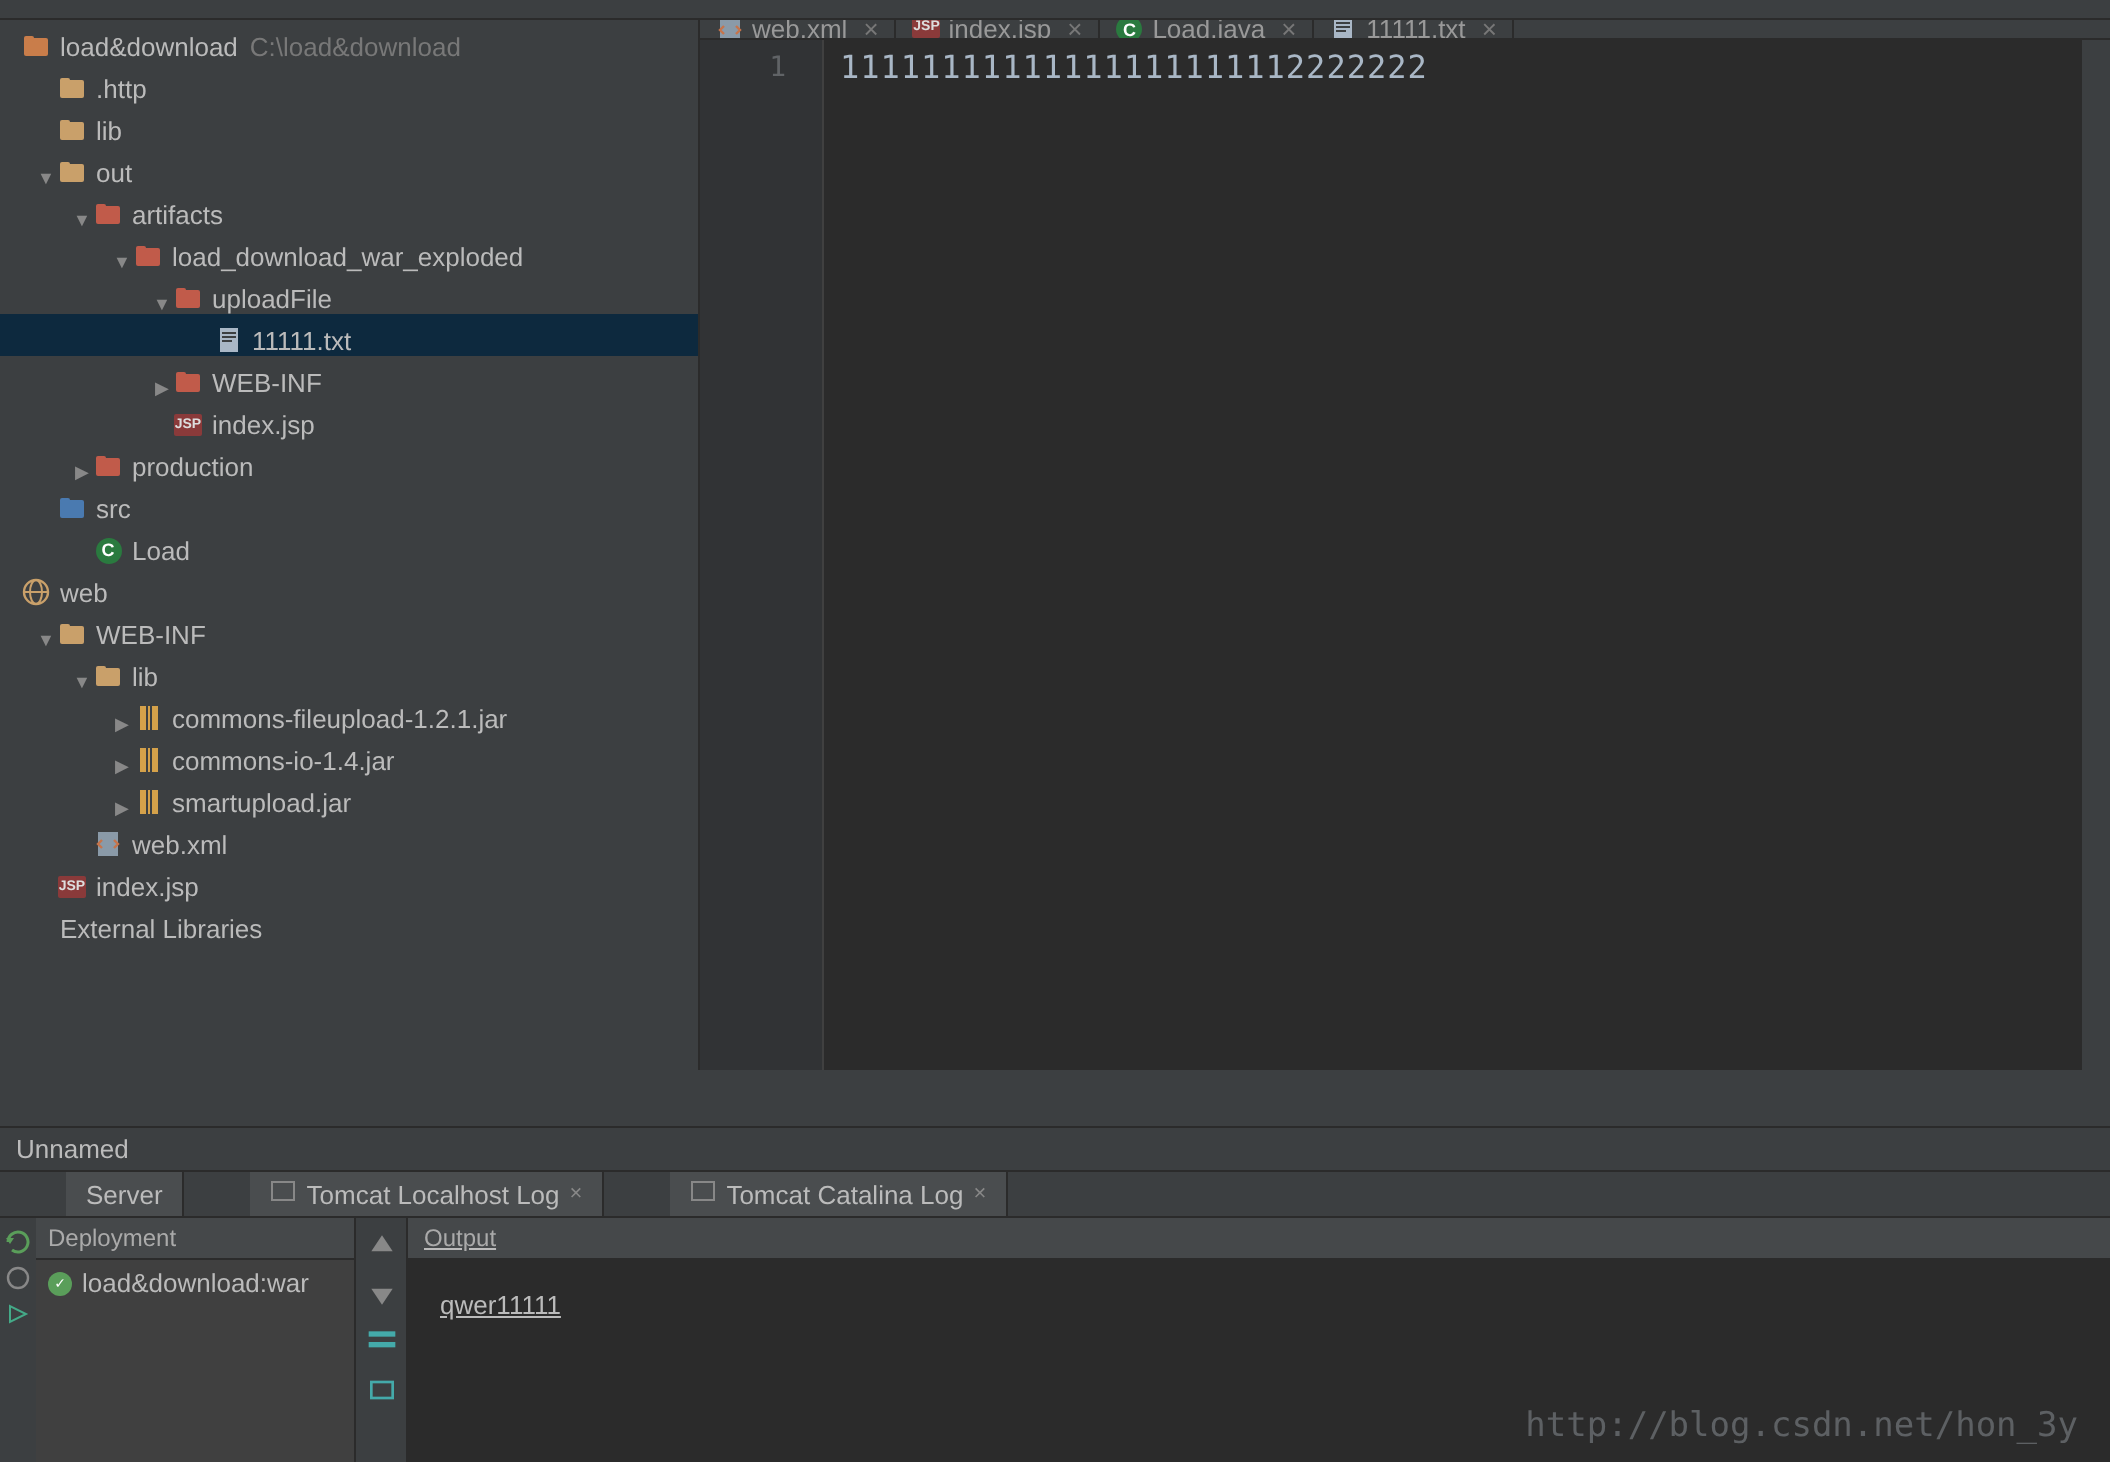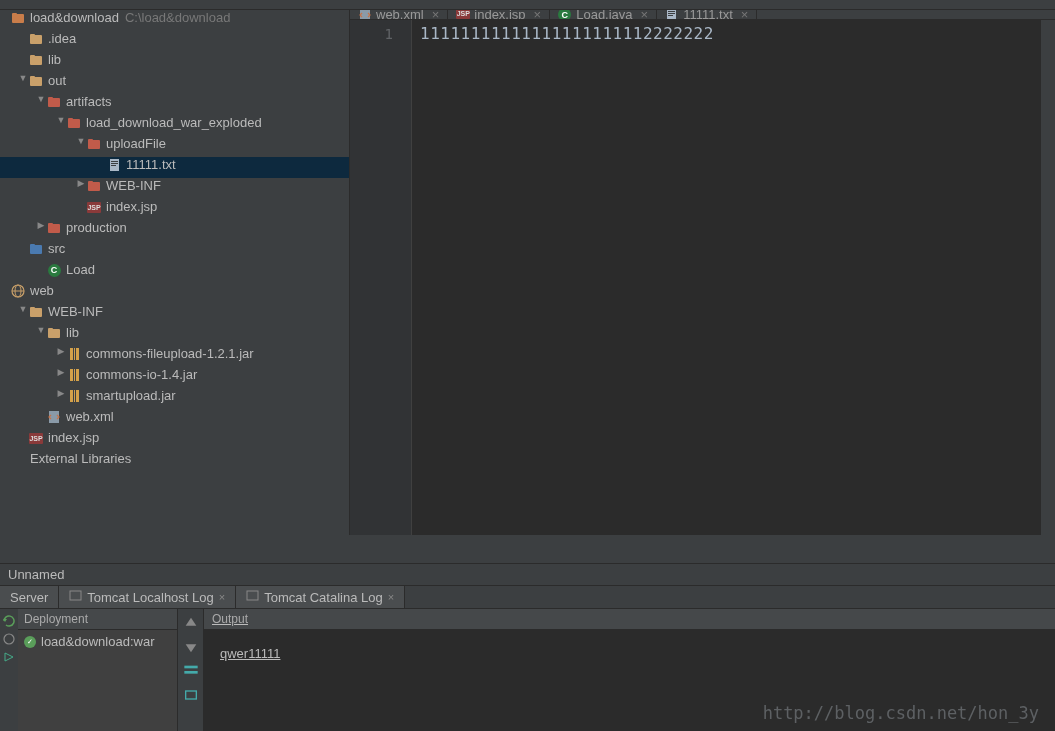--- a/index.html
+++ b/index.html
@@ -4,21 +4,21 @@
 <style>
 * { margin: 0; padding: 0; box-sizing: border-box; font-family: 'Segoe UI', Arial, sans-serif; font-size: 13px; }
 body { background: #3c3f41; color: #bbbbbb; width: 1055px; height: 731px; overflow: hidden; display: flex; flex-direction: column; }
 
 .top-toolbar { height: 10px; background: #3c3f41; border-bottom: 1px solid #2b2b2b; display: flex; align-items: center; padding: 0 4px; }
 
 .main-row { display: flex; flex: 1; min-height: 0; }
 
 .sidebar { width: 350px; background: #3c3f41; border-right: 1px solid #2b2b2b; overflow: auto; }
 .tree { padding-top: 0; }
-.tree-row { display: flex; align-items: flex-start; height: 21px; padding-left: 0; cursor: pointer; white-space: nowrap; }
+.tree-row { display: flex; align-items: flex-end; height: 21px; padding-left: 0; cursor: pointer; white-space: nowrap; }
 .tree-row.selected { background: #0d293e; }
 .tree-row .arrow { width: 10px; height: 10px; display: inline-flex; align-items: center; justify-content: center; color: #888; font-size: 9px; }
 .tree-row .icon { width: 16px; height: 16px; display: inline-flex; align-items: center; justify-content: center; margin-right: 4px; }
 .tree-row .label { color: #bbbbbb; }
 .tree-row .path { color: #787878; margin-left: 6px; }
 .indent-0 { padding-left: 0px; }
 .indent-1 { padding-left: 18px; }
 .indent-2 { padding-left: 36px; }
 .indent-3 { padding-left: 56px; }
 .indent-4 { padding-left: 76px; }
@@ -32,21 +32,21 @@
 .tab-item .tab-icn { width: 13px; height: 13px; }
 .tab-item .tab-x { color: #777; margin-left: 3px; }
 
 .editor-body { flex: 1; display: flex; background: #2b2b2b; }
 .gutter { width: 62px; background: #313335; color: #606366; text-align: right; padding: 6px 18px 0 0; font-family: 'Consolas', monospace; font-size: 14px; border-right: 1px solid #404040; }
 .code { flex: 1; padding: 4px 8px; font-family: 'SimSun', 'Consolas', monospace; font-size: 16px; color: #a9b7c6; letter-spacing: 0.5px; }
 .editor-scrollbar { width: 14px; background: #3c3f41; }
 
 .run-header { background: #3c3f41; border-top: 1px solid #2b2b2b; padding: 3px 8px; color: #bbb; font-size: 12px; margin-top: 28px; }
 .console-tabs { display: flex; background: #3c3f41; border-top: 1px solid #2b2b2b; border-bottom: 1px solid #2b2b2b; height: 24px; }
-.console-tab { display: flex; align-items: center; gap: 5px; padding: 0 10px; color: #bbb; background: #4a4d4f; border-right: 1px solid #2b2b2b; }
+.console-tab { display: flex; align-items: center; gap: 5px; padding: 0 10px; color: #bbb; background: #4a4d4f; border-right: 1px solid #2b2b2b; margin-left: 33px; }
 .console-tab .tab-x { color: #888; font-size: 11px; }
 
 .console-body { display: flex; height: 122px; background: #2b2b2b; }
 .deploy-col { width: 160px; background: #404040; border-right: 1px solid #2b2b2b; }
 .deploy-header { background: #45484a; padding: 3px 6px; color: #aaa; font-size: 12px; border-bottom: 1px solid #2b2b2b; }
 .deploy-item { display: flex; align-items: center; gap: 5px; padding: 4px 6px; color: #bbb; }
 .deploy-item .ok { width: 12px; height: 12px; background: #5a9e5a; border-radius: 50%; display: flex; align-items: center; justify-content: center; color: #fff; font-size: 7px; }
 .deploy-sidebar-icons { width: 18px; background: #3c3f41; display: flex; flex-direction: column; align-items: center; gap: 6px; padding-top: 6px; }
 .deploy-sidebar-icons .i { width: 12px; height: 12px; color: #888; }
 
@@ -78,21 +78,21 @@
           <span class="path">C:\load&amp;download</span>
         </div>
         <div class="tree-row indent-1">
           <span class="arrow"></span>
           <span class="icon">
             <svg width="14" height="14" viewBox="0 0 14 14">
               <rect x="1" y="3" width="12" height="9" rx="1" fill="#c9a06a"></rect>
               <rect x="1" y="2" width="5" height="3" rx="1" fill="#c9a06a"></rect>
             </svg>
           </span>
-          <span class="label">.idea</span>
+          <span class="label">.http</span>
         </div>
         <div class="tree-row indent-1">
           <span class="arrow"></span>
           <span class="icon">
             <svg width="14" height="14" viewBox="0 0 14 14">
               <rect x="1" y="3" width="12" height="9" rx="1" fill="#c9a06a"></rect>
               <rect x="1" y="2" width="5" height="3" rx="1" fill="#c9a06a"></rect>
             </svg>
           </span>
           <span class="label">lib</span>

